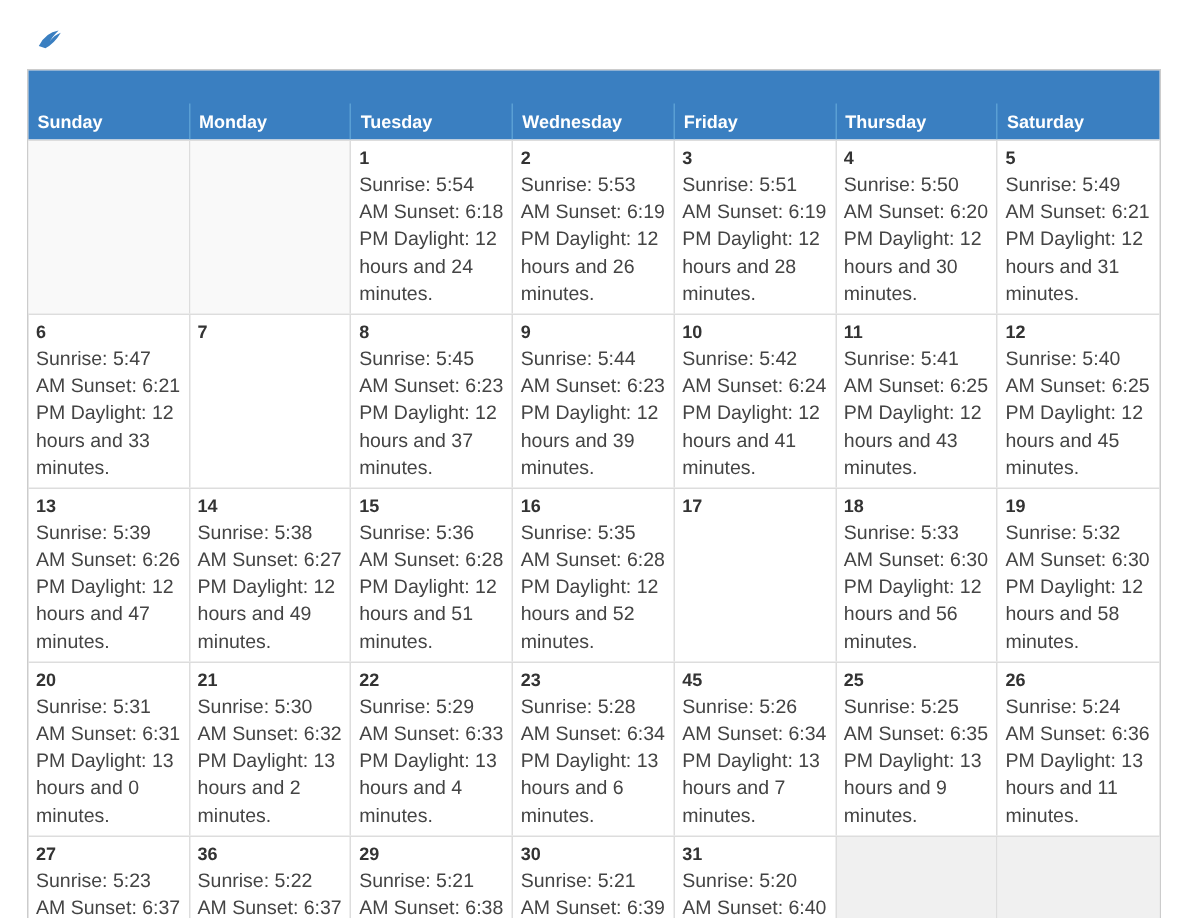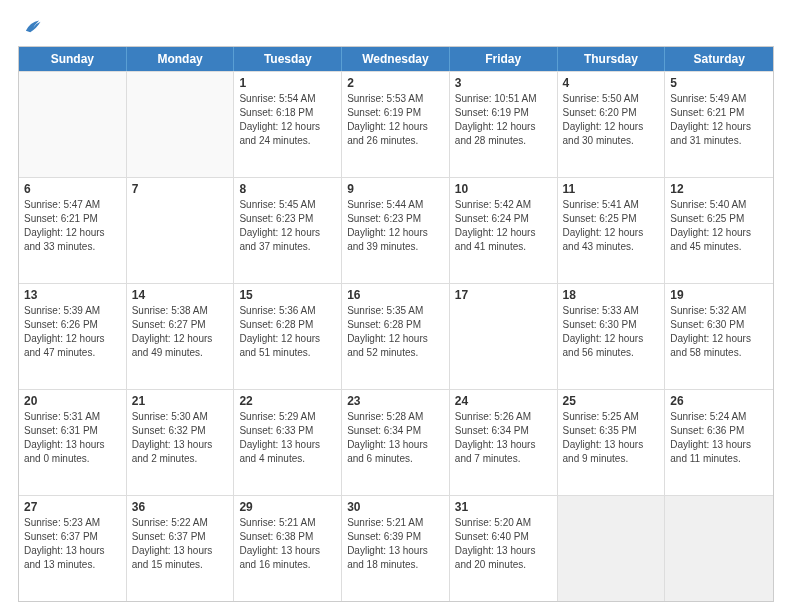--- a/index.html
+++ b/index.html
@@ -70,22 +70,23 @@
     .cal-header-row {
       display: grid;
       grid-template-columns: repeat(7, 1fr);
       background-color: #3a7fc1;
     }
     .cal-header-cell {
       color: #fff;
       font-size: 12px;
       font-weight: bold;
       padding: 5px 6px;
-      text-align: center;
+      text-align: left;
       border-right: 1px solid #5a9fd4;
+      margin-top: 22px;
     }
     .cal-header-cell:last-child {
       border-right: none;
     }
     .cal-body {
       display: flex;
       flex-direction: column;
       flex: 1;
     }
     .cal-row {
@@ -112,21 +113,21 @@
       background: #f0f0f0;
     }
     .day-number {
       font-size: 12px;
       font-weight: bold;
       color: #333;
       margin-bottom: 2px;
       display: block;
     }
     .day-info {
-      font-size: 10px;
+      font-size: 13px;
       color: #444;
       line-height: 1.4;
     }
   </style>
 </head>
 <body>
 
 <div class="page">
   <div class="header">
     <div class="logo">
@@ -165,21 +166,21 @@
 Daylight: 12 hours and 24 minutes.</div>
           </div>
           <div class="cal-cell">
             <span class="day-number">2</span>
             <div class="day-info">Sunrise: 5:53 AM
 Sunset: 6:19 PM
 Daylight: 12 hours and 26 minutes.</div>
           </div>
           <div class="cal-cell">
             <span class="day-number">3</span>
-            <div class="day-info">Sunrise: 10:51 AM
+            <div class="day-info">Sunrise: 5:51 AM
 Sunset: 6:19 PM
 Daylight: 12 hours and 28 minutes.</div>
           </div>
           <div class="cal-cell">
             <span class="day-number">4</span>
             <div class="day-info">Sunrise: 5:50 AM
 Sunset: 6:20 PM
 Daylight: 12 hours and 30 minutes.</div>
           </div>
           <div class="cal-cell">
@@ -290,21 +291,21 @@
 Sunset: 6:33 PM
 Daylight: 13 hours and 4 minutes.</div>
           </div>
           <div class="cal-cell">
             <span class="day-number">23</span>
             <div class="day-info">Sunrise: 5:28 AM
 Sunset: 6:34 PM
 Daylight: 13 hours and 6 minutes.</div>
           </div>
           <div class="cal-cell">
-            <span class="day-number">24</span>
+            <span class="day-number">45</span>
             <div class="day-info">Sunrise: 5:26 AM
 Sunset: 6:34 PM
 Daylight: 13 hours and 7 minutes.</div>
           </div>
           <div class="cal-cell">
             <span class="day-number">25</span>
             <div class="day-info">Sunrise: 5:25 AM
 Sunset: 6:35 PM
 Daylight: 13 hours and 9 minutes.</div>
           </div>

